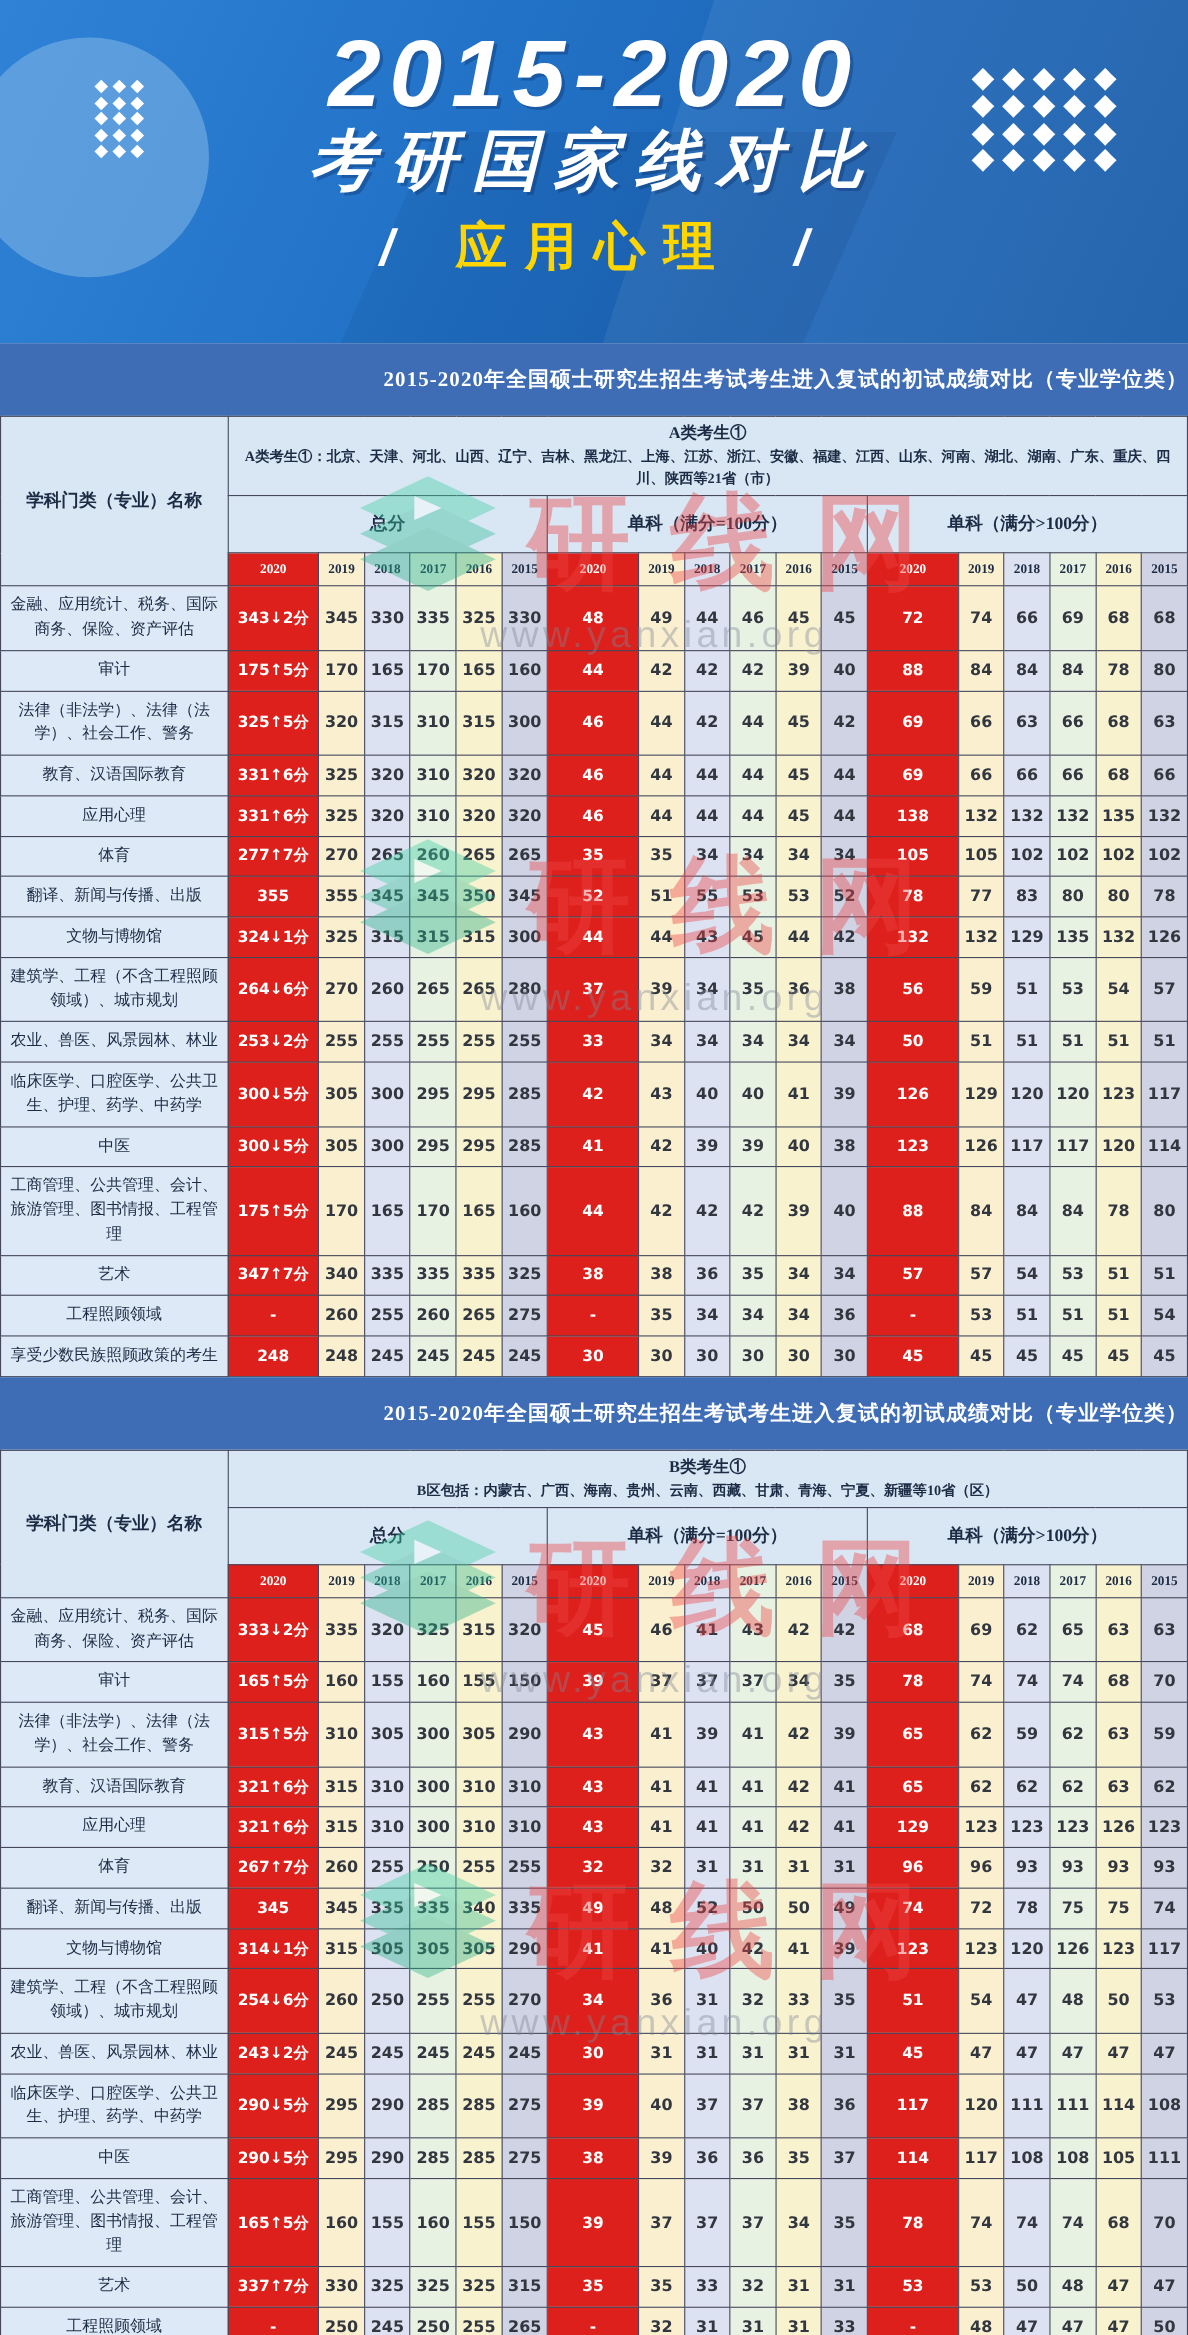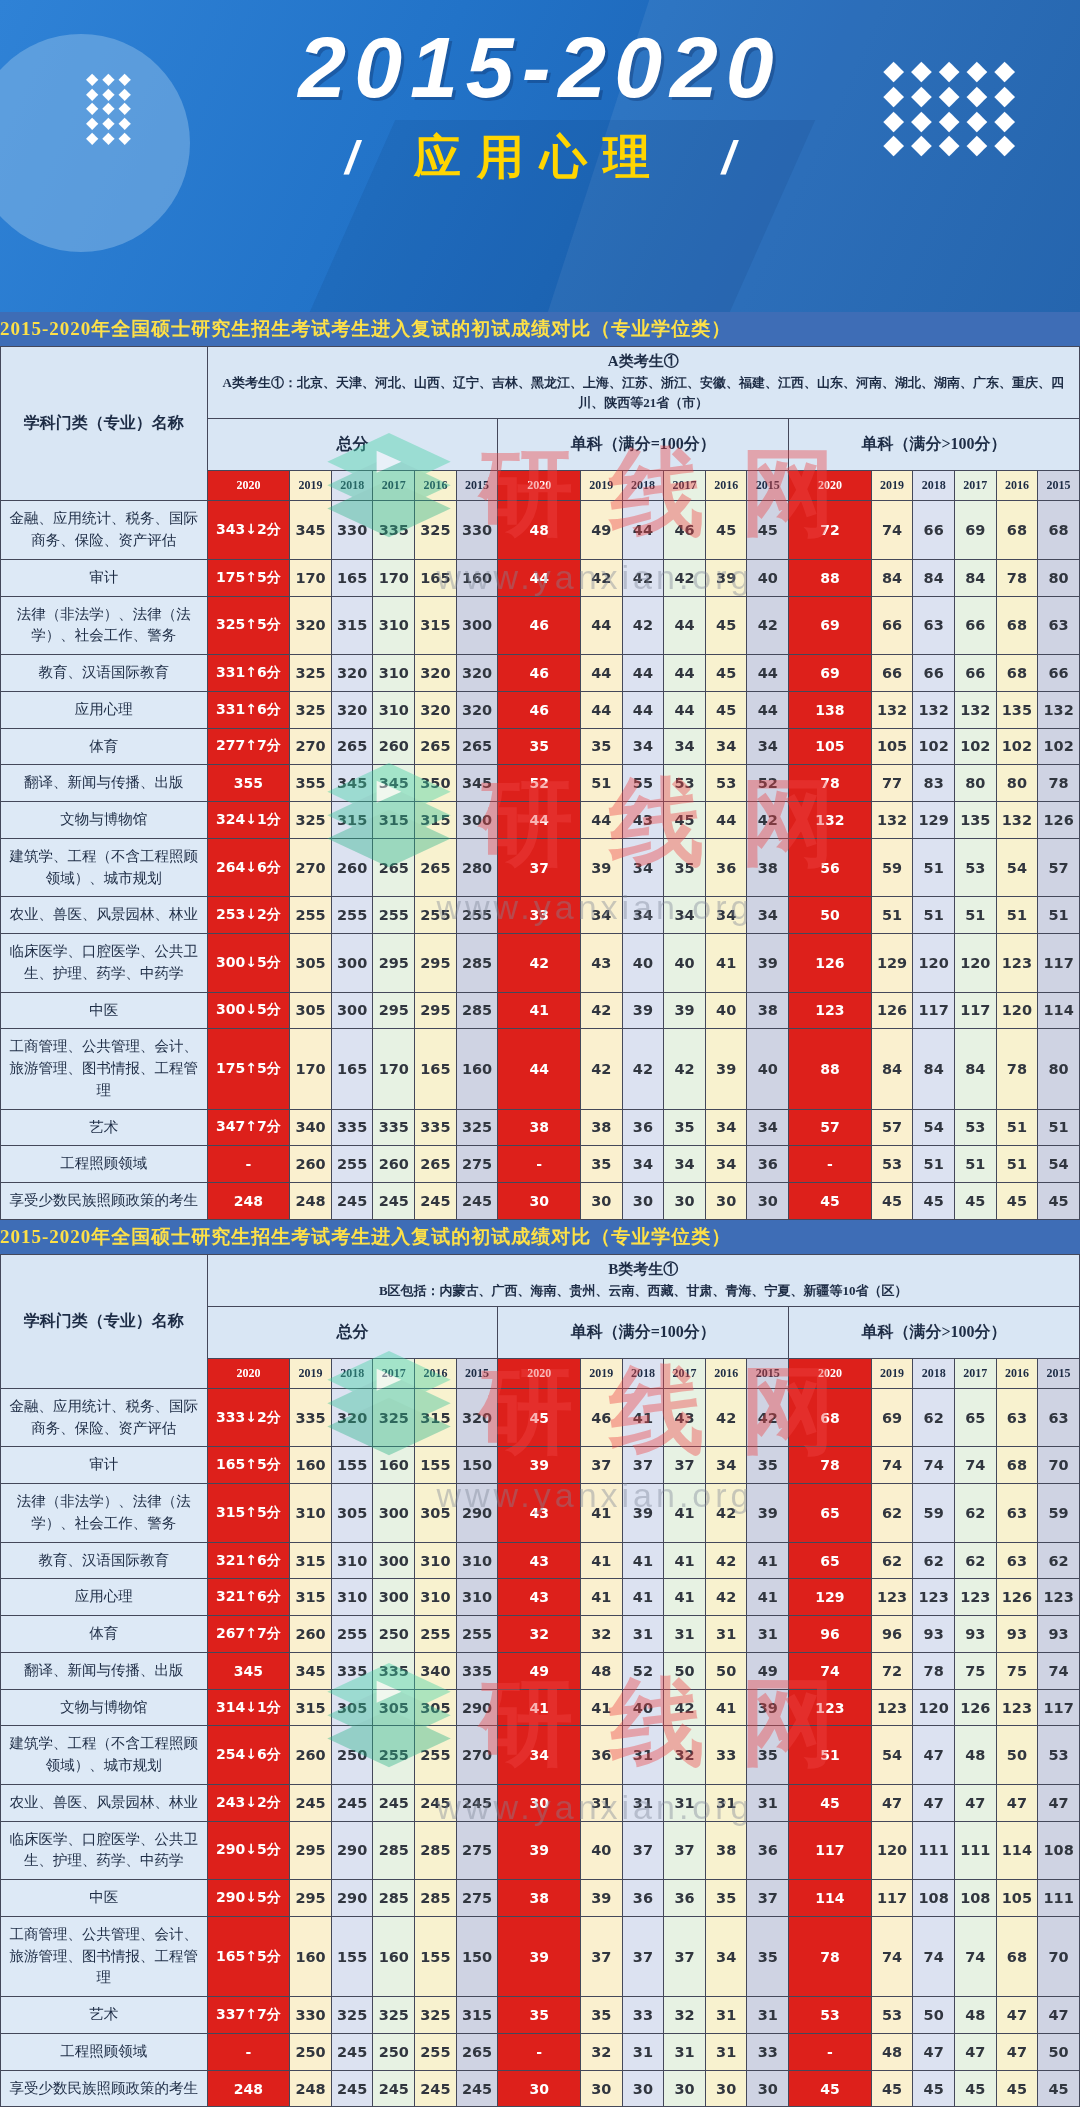--- a/index.html
+++ b/index.html
@@ -28,22 +28,22 @@
     text-shadow:3px 3px 0 rgba(12,44,96,.35);}
   .subtitle-row{position:relative;z-index:4;margin-top:16px;display:flex;justify-content:center;
     align-items:center;gap:56px;}
   .slash{color:#ffffff;font-size:46px;font-weight:bold;font-style:italic;
     font-family:"Liberation Sans",sans-serif;}
   .subtitle{color:#ffd500;font-size:47px;font-weight:bold;letter-spacing:16px;
     font-family:"Liberation Sans","DejaVu Sans",sans-serif;}
 
   
   .table-section{position:relative;}
-  .band{background:#3e6db6;color:#fde047;font-weight:bold;font-size:19px;text-align:left;
-    padding:4px 0;letter-spacing:1px;}
+  .band{background:#3e6db6;color:#ffffff;font-weight:bold;font-size:19px;text-align:right;
+    padding:20px 0;letter-spacing:1px;}
 
   
   table.score-table{width:100%;border-collapse:collapse;table-layout:fixed;}
   table.score-table th,table.score-table td{border:1px solid #44485a;}
   .label-hdr{background:#d9e6f4;font-size:16px;font-weight:bold;color:#1d2c45;padding:4px;}
   .group-hdr{background:#d9e6f4;padding:5px 6px;}
   .group-title{font-weight:bold;font-size:15px;color:#1d2c45;text-align:center;margin-bottom:2px;}
   .region-note{font-weight:bold;font-size:13px;color:#1d2c45;text-align:center;line-height:1.55;}
   .sub-hdr{background:#d9e6f4;font-size:16px;font-weight:bold;color:#1d2c45;padding:15px 0;
     text-align:center;}
@@ -83,20 +83,21 @@
       <div>◆◆◆</div>
       <div>◆◆◆</div>
     </div>
   <div class="diamonds right">
       <div>◆◆◆◆◆</div>
       <div>◆◆◆◆◆</div>
       <div>◆◆◆◆◆</div>
       <div>◆◆◆◆◆</div>
     </div>
   <div class="banner-title1">2015-2020</div>
+  <div class="banner-title2">考研国家线对比</div>
   <div class="subtitle-row">
     <span class="slash">/</span>
     <span class="subtitle">应用心理</span>
     <span class="slash">/</span>
   </div>
 </div>
 
 <div class="table-section">
   <div class="band">
     <span>2015-2020年全国硕士研究生招生考试考生进入复试的初试成绩对比（专业学位类）</span>

